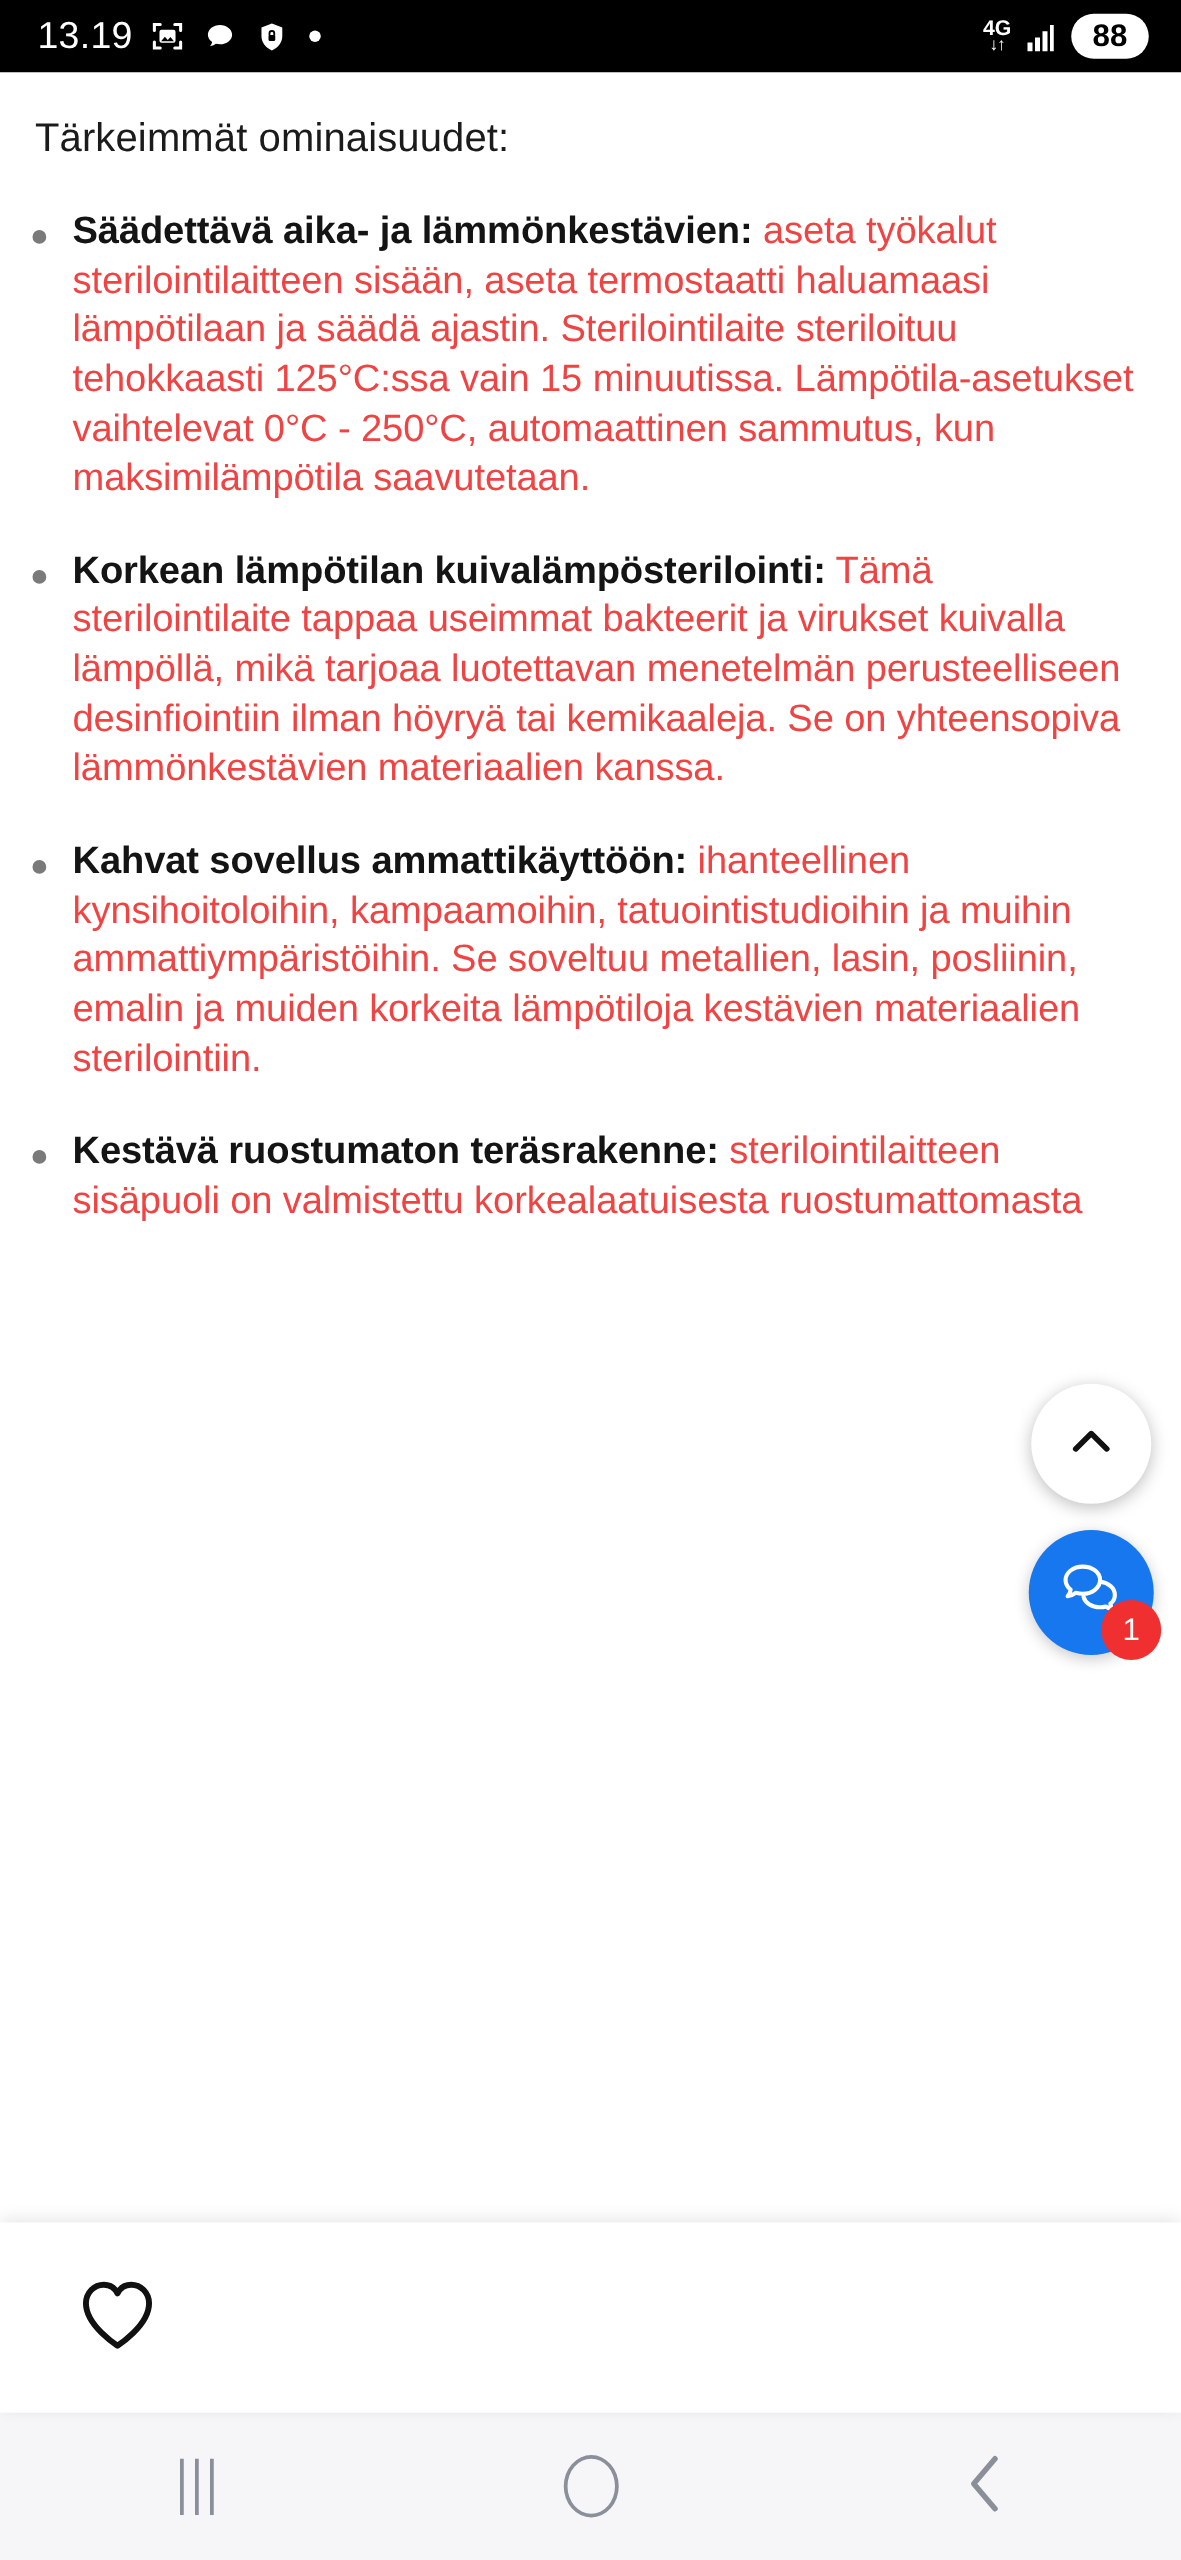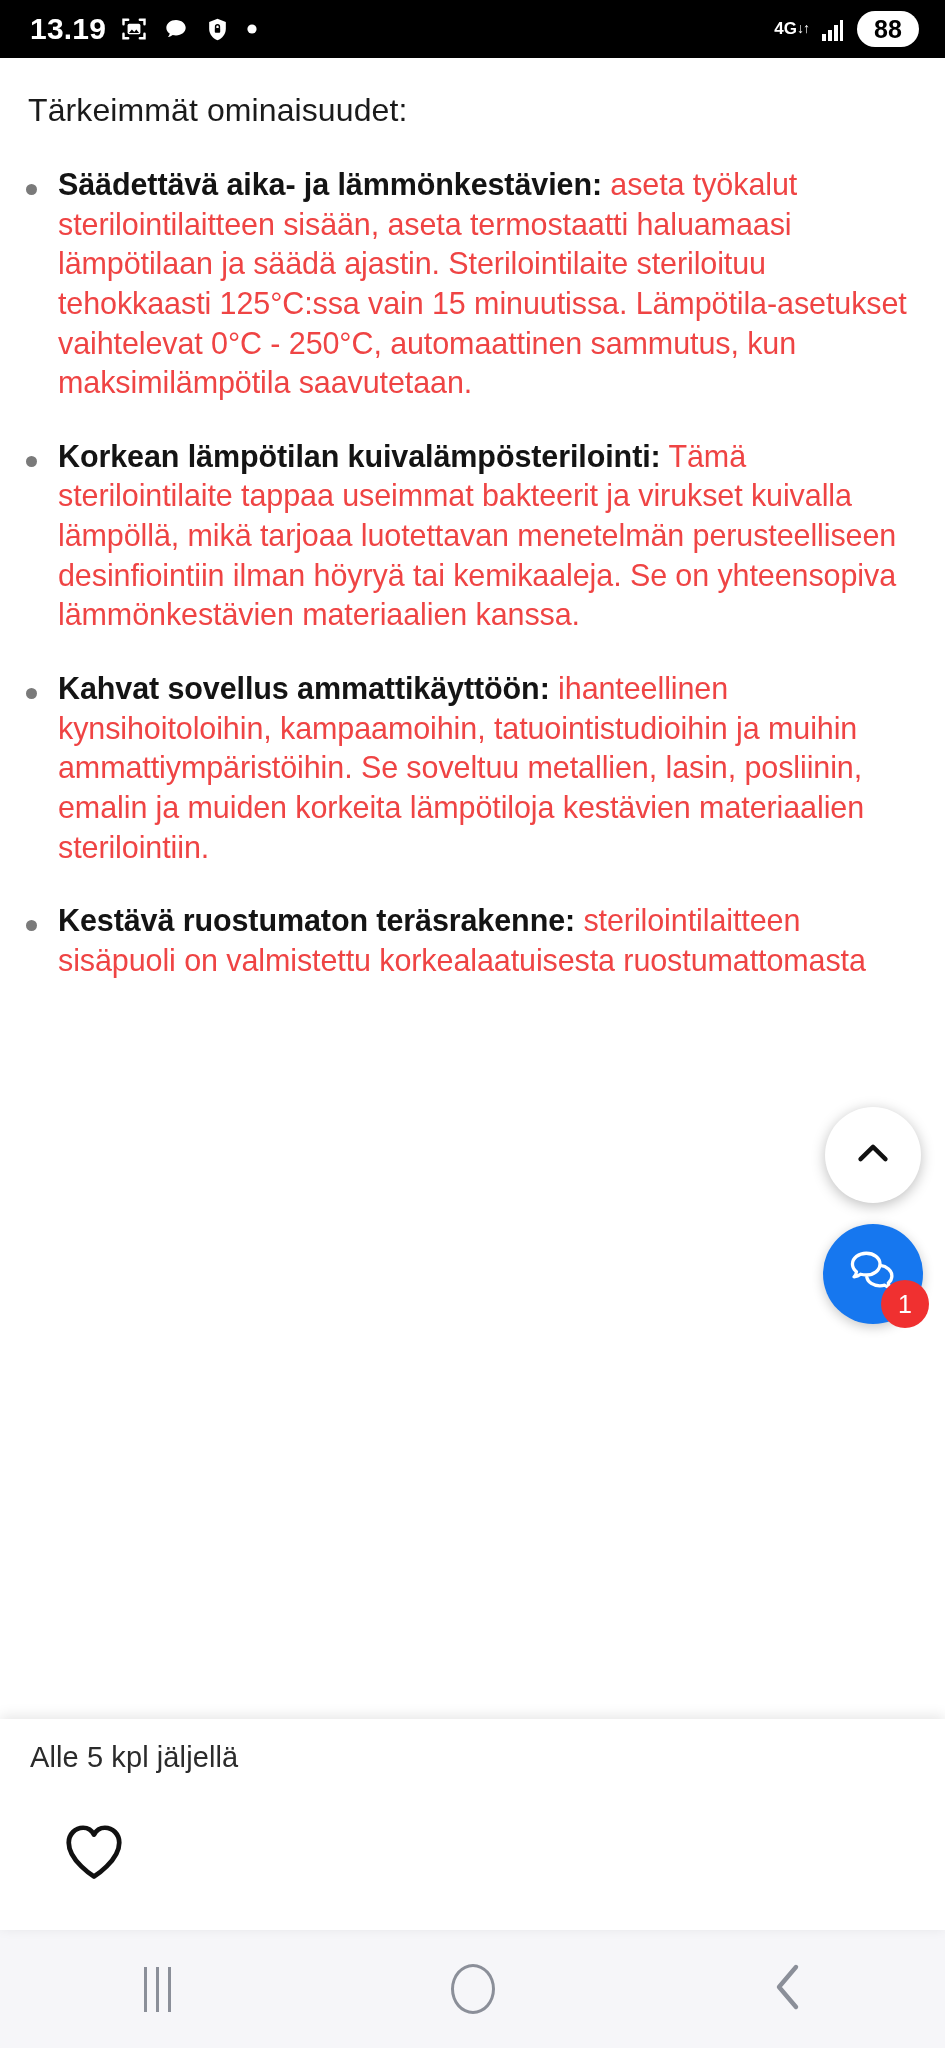--- a/index.html
+++ b/index.html
@@ -19,28 +19,28 @@
   
   .statusbar {
     height:58px; flex:0 0 58px;
     background:#000000;
     display:flex; align-items:center;
     padding:0 26px 0 30px;
     color:#ffffff;
   }
   .sb-left { display:flex; align-items:center; gap:14px; }
   .sb-time {
-    font-size:30px; font-weight:700; letter-spacing:0.2px;
+    font-size:30px; font-weight:400; letter-spacing:0.2px;
     color:#ffffff; line-height:1;
   }
   .sb-icon { display:flex; align-items:center; justify-content:center; }
   .sb-spacer { flex:1 1 auto; }
   .sb-right { display:flex; align-items:center; gap:9px; }
   .net-stack {
-    display:flex; flex-direction:row; align-items:center;
+    display:flex; flex-direction:column; align-items:center;
     line-height:0.82;
   }
   .net-label { font-size:17px; font-weight:700; color:#fff; }
   .net-arrows { font-size:14px; font-weight:700; color:#fff; letter-spacing:-1px; }
   .battery {
     background:#ffffff; color:#000000;
     border-radius:22px;
     min-width:62px; height:36px;
     display:flex; align-items:center; justify-content:center;
     font-size:25px; font-weight:700;
@@ -268,21 +268,20 @@
         <svg width="60" height="60" viewBox="0 0 40 40">
           <path d="M15.5 7.5c-5.1 0-9.2 3.2-9.2 7.2 0 2 1 3.8 2.7 5.1 -.1 1.3-.7 2.6-1.6 3.5 1.9-.3 3.4-1.1 4.3-1.8 1.2.3 2.5.5 3.8.5 5.1 0 9.2-3.2 9.2-7.3S20.6 7.5 15.5 7.5z" fill="none" stroke="#fff" stroke-width="2.2" stroke-linejoin="round"></path>
           <path d="M24.8 15.6c4.4.5 7.8 3.4 7.8 7 0 1.8-.9 3.5-2.4 4.7 .1 1.2.6 2.3 1.4 3.1-1.7-.3-3-1-3.8-1.6-1 .3-2.2.4-3.3.4-4.3 0-7.9-2.4-8.6-5.6" fill="none" stroke="#fff" stroke-width="2.2" stroke-linejoin="round" stroke-linecap="round"></path>
         </svg>
       </span>
       <span class="chat-badge">1</span>
     </div>
   </div>
 
   <div class="buybar">
-    <div class="stock-text">Alle 5 kpl jäljellä</div>
     <div class="buy-row">
       <button class="btn-fav">
         <span>
           <svg width="70" height="66" viewBox="0 0 24 23">
             <path d="M12 20.4S3.2 14.9 3.2 8.6c0-3 2.3-5.2 5-5.2 1.8 0 3.1 1 3.8 2.4 .7-1.4 2-2.4 3.8-2.4 2.7 0 5 2.2 5 5.2 0 6.3-8.8 11.8-8.8 11.8z" fill="none" stroke="#111" stroke-width="1.65" stroke-linejoin="round"></path>
           </svg>
         </span>
       </button>
     </div>
   </div>

